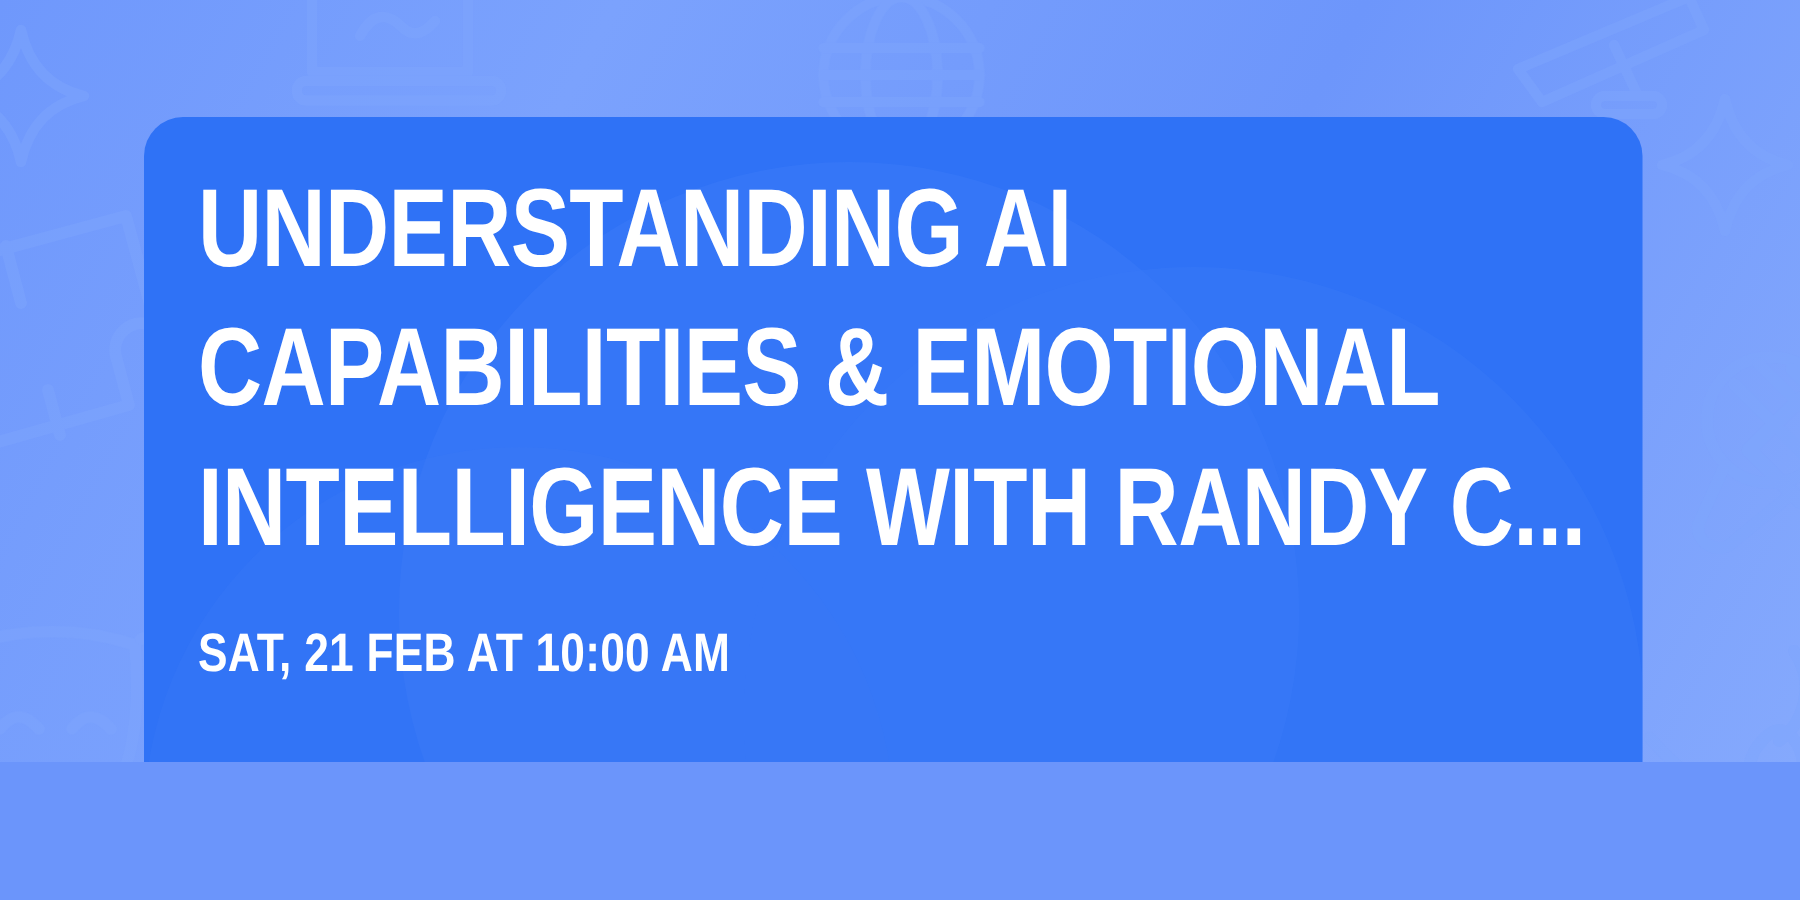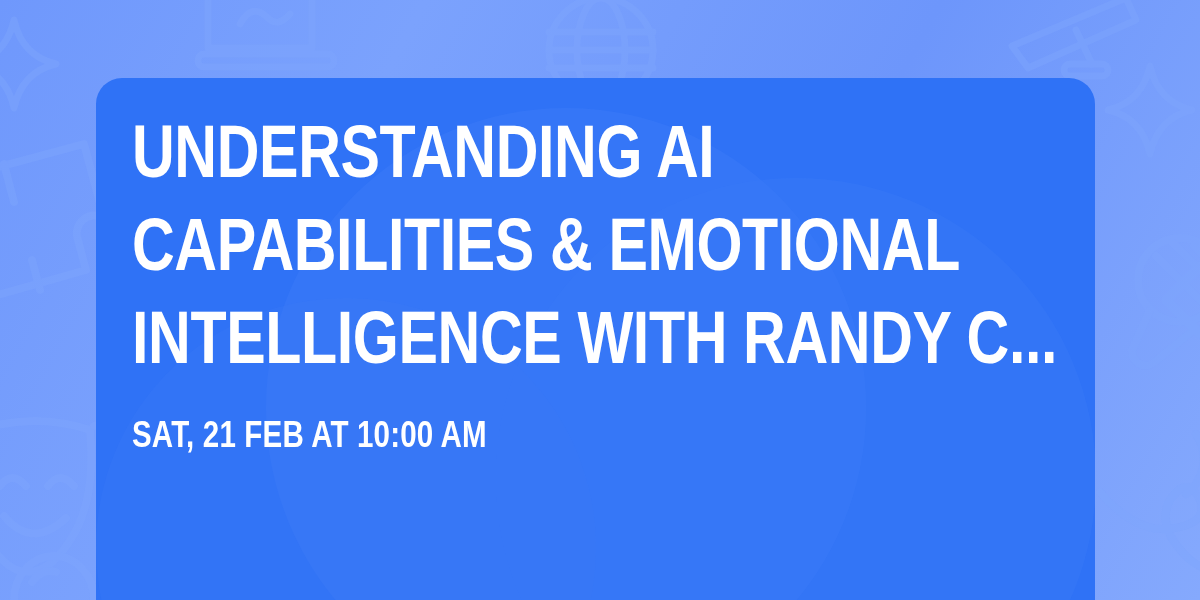--- a/index.html
+++ b/index.html
@@ -12,21 +12,21 @@
   }
 
   body {
     font-family: "Liberation Sans", "DejaVu Sans", sans-serif;
     background: #6b95fb;
   }
 
   #stage {
     position: relative;
     width: 1200px;
-    height: 600px;
+    height: 508px;
     overflow: hidden;
   }
 
   
   .bg-base {
     position: absolute;
     inset: 0;
     background: linear-gradient(118deg, #6f98fc 0%, #7ba2fd 28%, #6d96fb 62%, #85a9fd 100%);
   }
 

